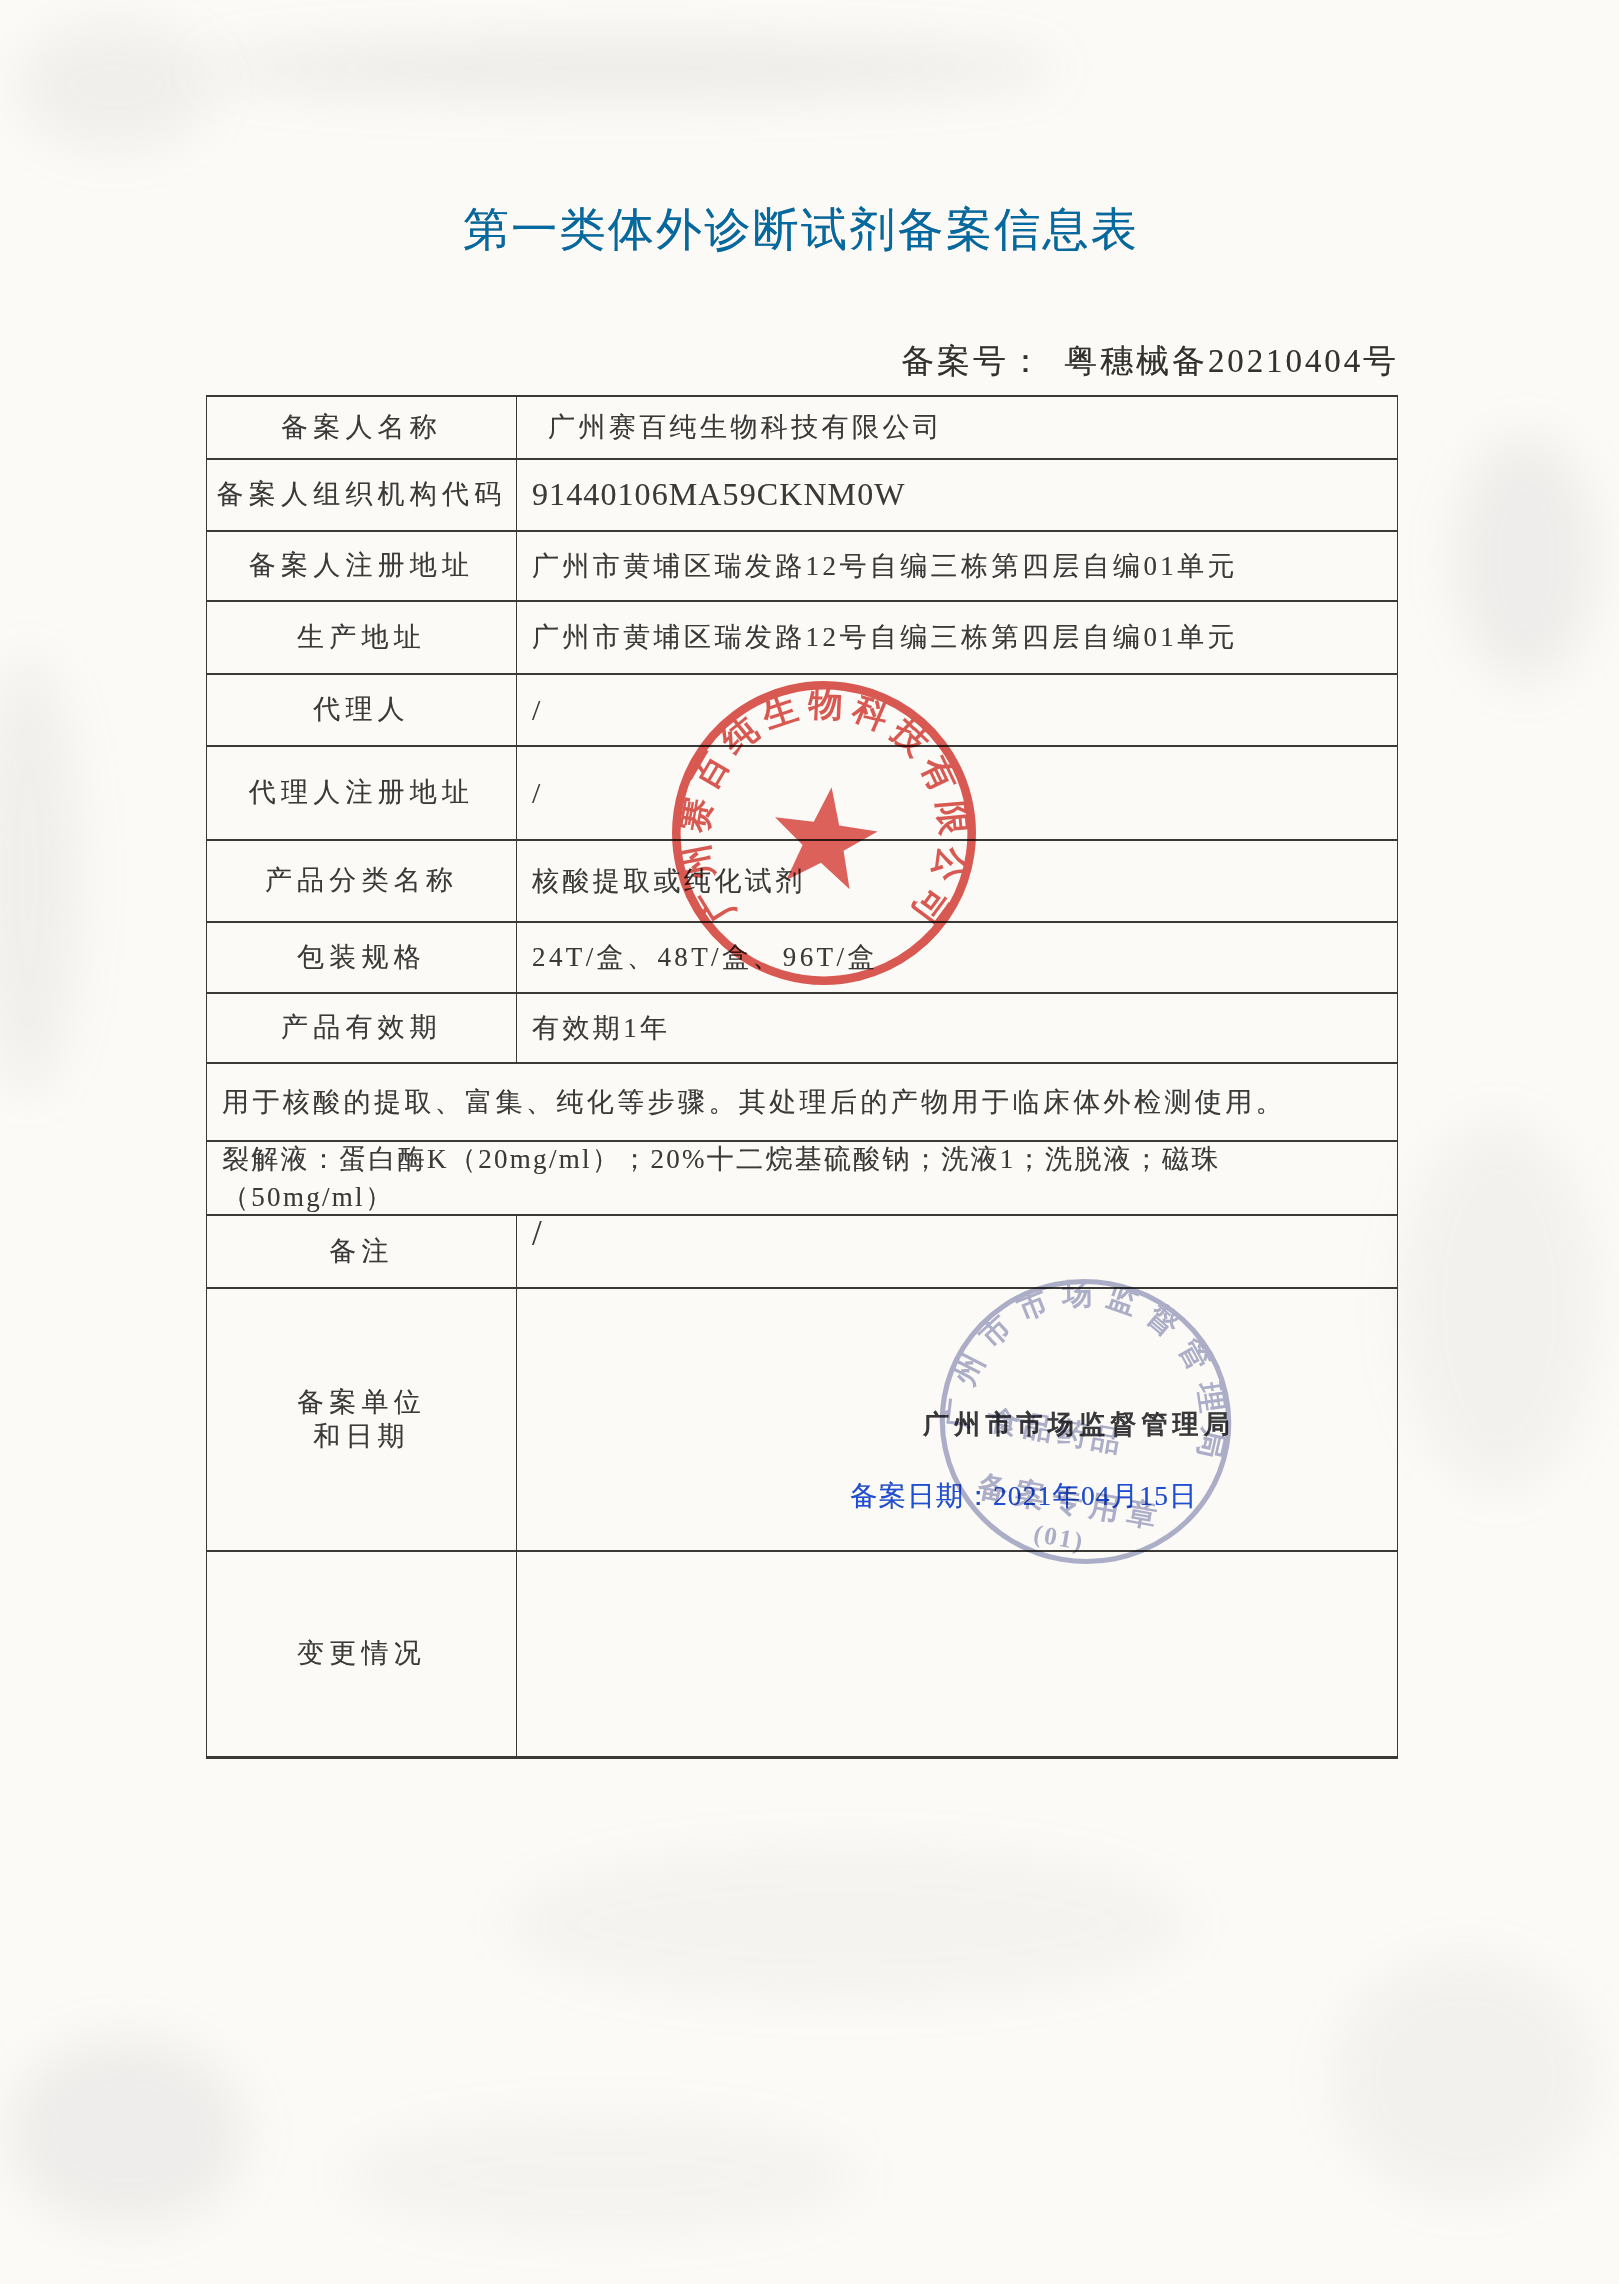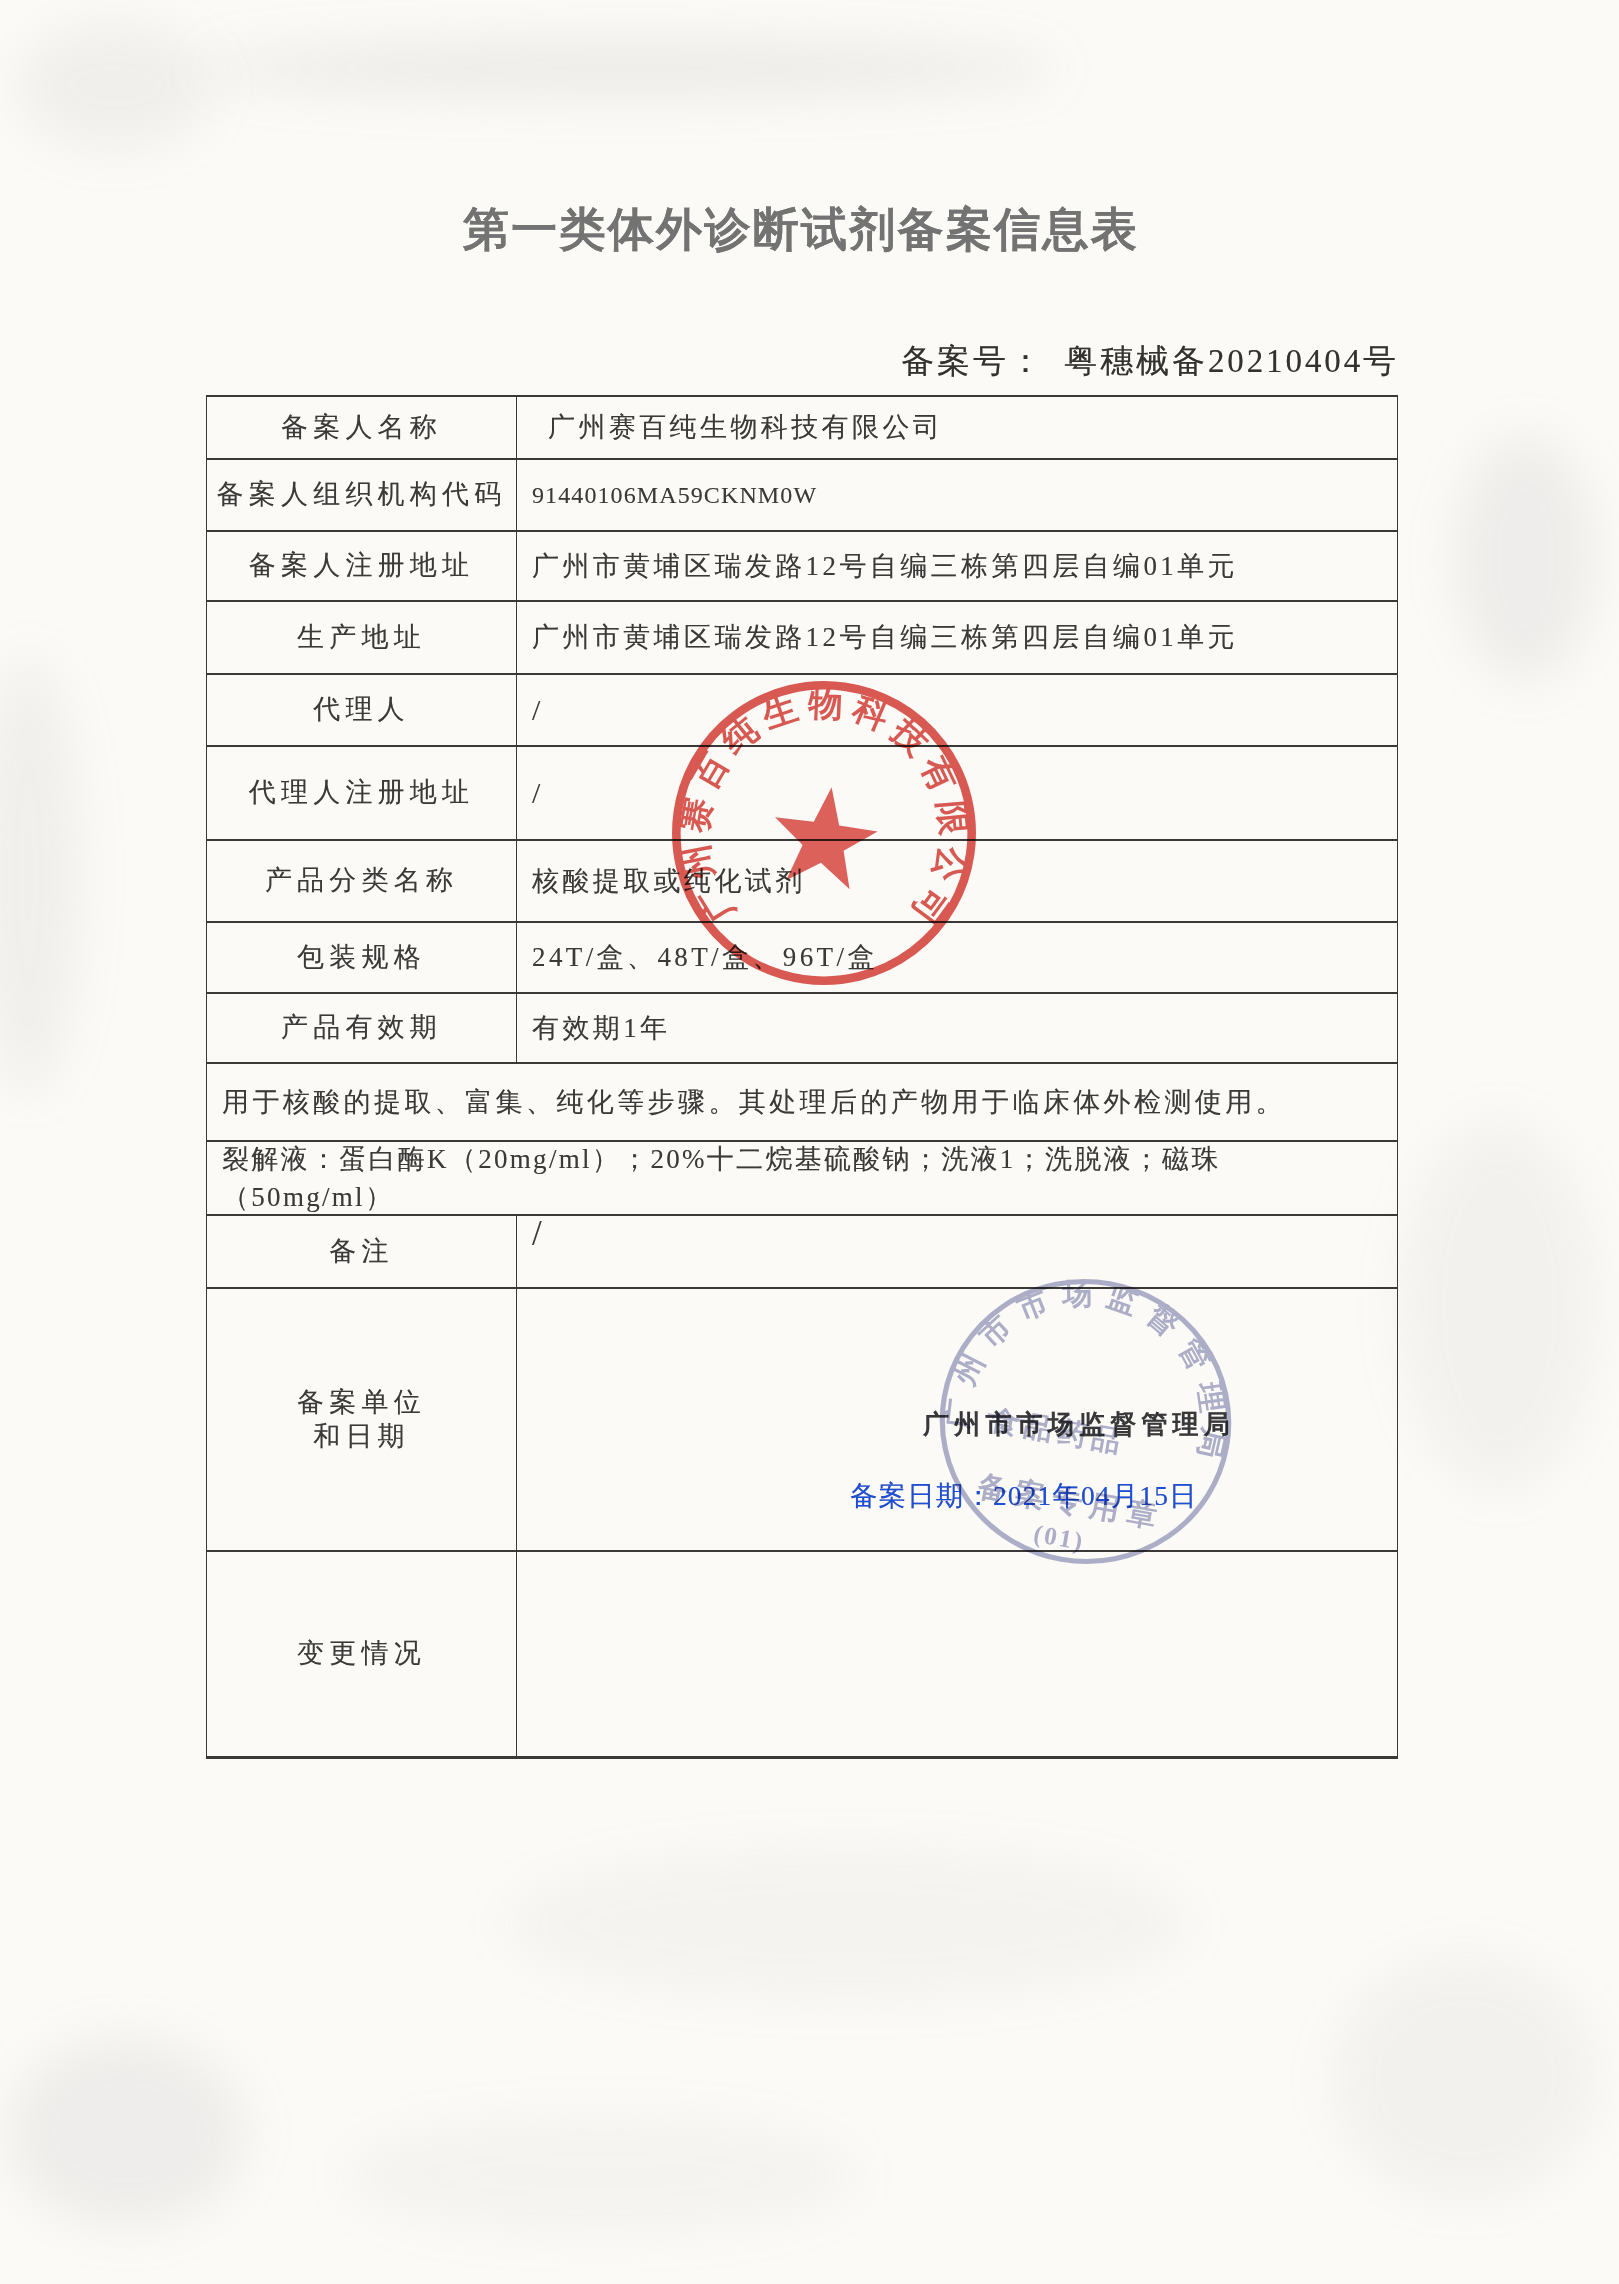--- a/index.html
+++ b/index.html
@@ -24,23 +24,23 @@
   .sm7{left:504px;top:1849px;width:687px;height:149px;background:rgba(150,150,148,.07);}
   .sm8{left:1334px;top:1958px;width:263px;height:240px;background:rgba(150,150,148,.09);}
   .sm9{left:343px;top:2118px;width:515px;height:114px;background:rgba(150,150,148,.07);}
 
   .title{
     position:absolute;
     left:0;right:17px;top:199px;
     margin:0;
     text-align:center;
     font-size:46px;
-    font-weight:700;
+    font-weight:400;
     letter-spacing:2.3px;
-    color:#737373;
+    color:#0369a1;
     text-shadow:0 0 0.6px rgba(70,70,70,.6);
   }
   .filing-no{
     position:absolute;
     top:339px;
     right:220px;
     font-size:33px;
     letter-spacing:2.9px;
     color:#33322f;
     text-shadow:0 0 0.6px rgba(70,70,70,.5);
@@ -87,21 +87,21 @@
   .vcell{
     flex:1 1 auto;
     display:flex;align-items:center;
     padding:3.4px 27.5px 3.4px 15px;
     font-size:27px;
     letter-spacing:3.4px;
     line-height:1.42;
     text-shadow:0 0 0.6px rgba(80,80,80,.4);
     box-sizing:border-box;
   }
-  .trow:nth-child(2) .vcell{letter-spacing:1.1px;font-size:24px;}
+  .trow:nth-child(2) .vcell{letter-spacing:1.1px;font-size:32px;}
   .trow:nth-child(5) .vcell,
   .trow:nth-child(6) .vcell{font-size:30px;}
   .trow:nth-child(11) .vcell{letter-spacing:2.3px;padding-right:13.7px;}
   .trow:nth-child(12) .vcell{align-items:flex-start;padding-top:0;font-size:35px;line-height:1.05;}
   .vcell-filing{position:relative;padding:0;}
   .authority{
     position:absolute;left:406px;top:118px;
     font-size:26px;font-weight:600;letter-spacing:5.2px;
     color:#38373a;white-space:nowrap;
     text-shadow:0 0 0.6px rgba(70,70,70,.5);

